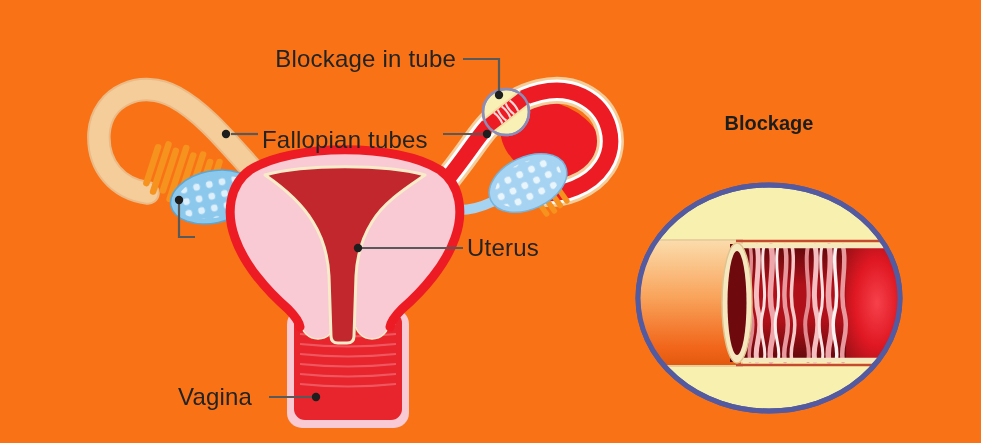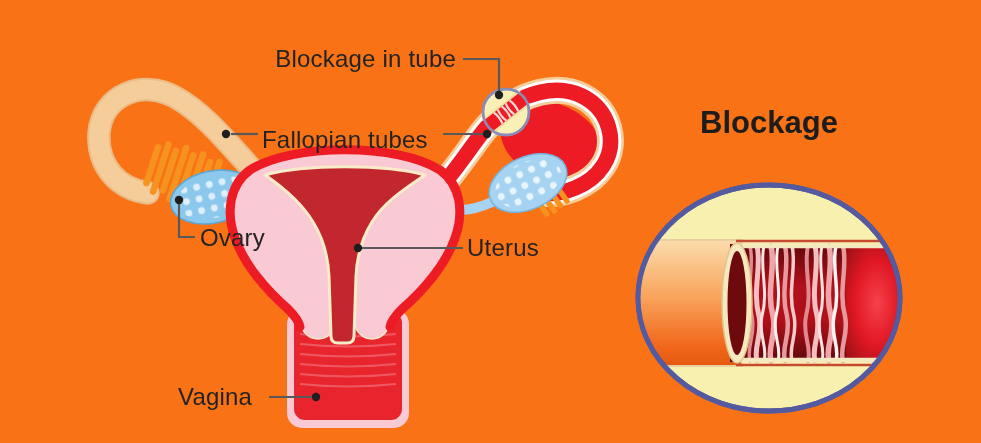--- a/index.html
+++ b/index.html
@@ -8,21 +8,21 @@
     font-family:"Liberation Sans", sans-serif;overflow:hidden;
   }
   #anatomy-svg{position:absolute;left:0;top:0;}
   .lbl{
     position:absolute;color:#232323;font-size:24px;line-height:28px;
     white-space:nowrap;letter-spacing:0.2px;
   }
   .lbl-right{text-align:right;}
   #inset-title{
     position:absolute;left:640px;top:110px;width:258px;text-align:center;
-    color:#1d1d1d;font-size:31px;line-height:26px;font-weight:bold;
+    color:#1d1d1d;font-size:20px;line-height:26px;font-weight:bold;
   }
   #inset-title span{display:block;}
 </style>
 </head>
 <body>
 
 <div id="stage">
 
   <svg id="anatomy-svg" width="981" height="443" viewBox="0 0 981 443" xmlns="http://www.w3.org/2000/svg">
     <defs>
@@ -202,20 +202,19 @@
           <ellipse cx="737" cy="303" rx="15" ry="60" fill="#F6E8BE" stroke="#DFC490" stroke-width="1.5"></ellipse>
           <ellipse cx="737" cy="303" rx="9.5" ry="52" fill="#6E0A0D"></ellipse>
         </g>
       </g>
       <ellipse cx="769" cy="298" rx="131" ry="113" fill="none" stroke="#545A9F" stroke-width="5"></ellipse>
     </g>
   </svg>
 
   <div class="lbl lbl-right" style="left:256px;top:45px;width:200px;">Blockage in tube</div>
   <div class="lbl" style="left:262px;top:120px;margin-top:6px;">Fallopian tubes</div>
-  <div class="lbl" style="left:200px;top:224px;">Ovary</div>
   <div class="lbl" style="left:178px;top:383px;">Vagina</div>
   <div class="lbl" style="left:467px;top:234px;">Uterus</div>
 
   <div id="inset-title">
     <span>Blockage</span>
   </div>
 </div>
 
 </body></html>

